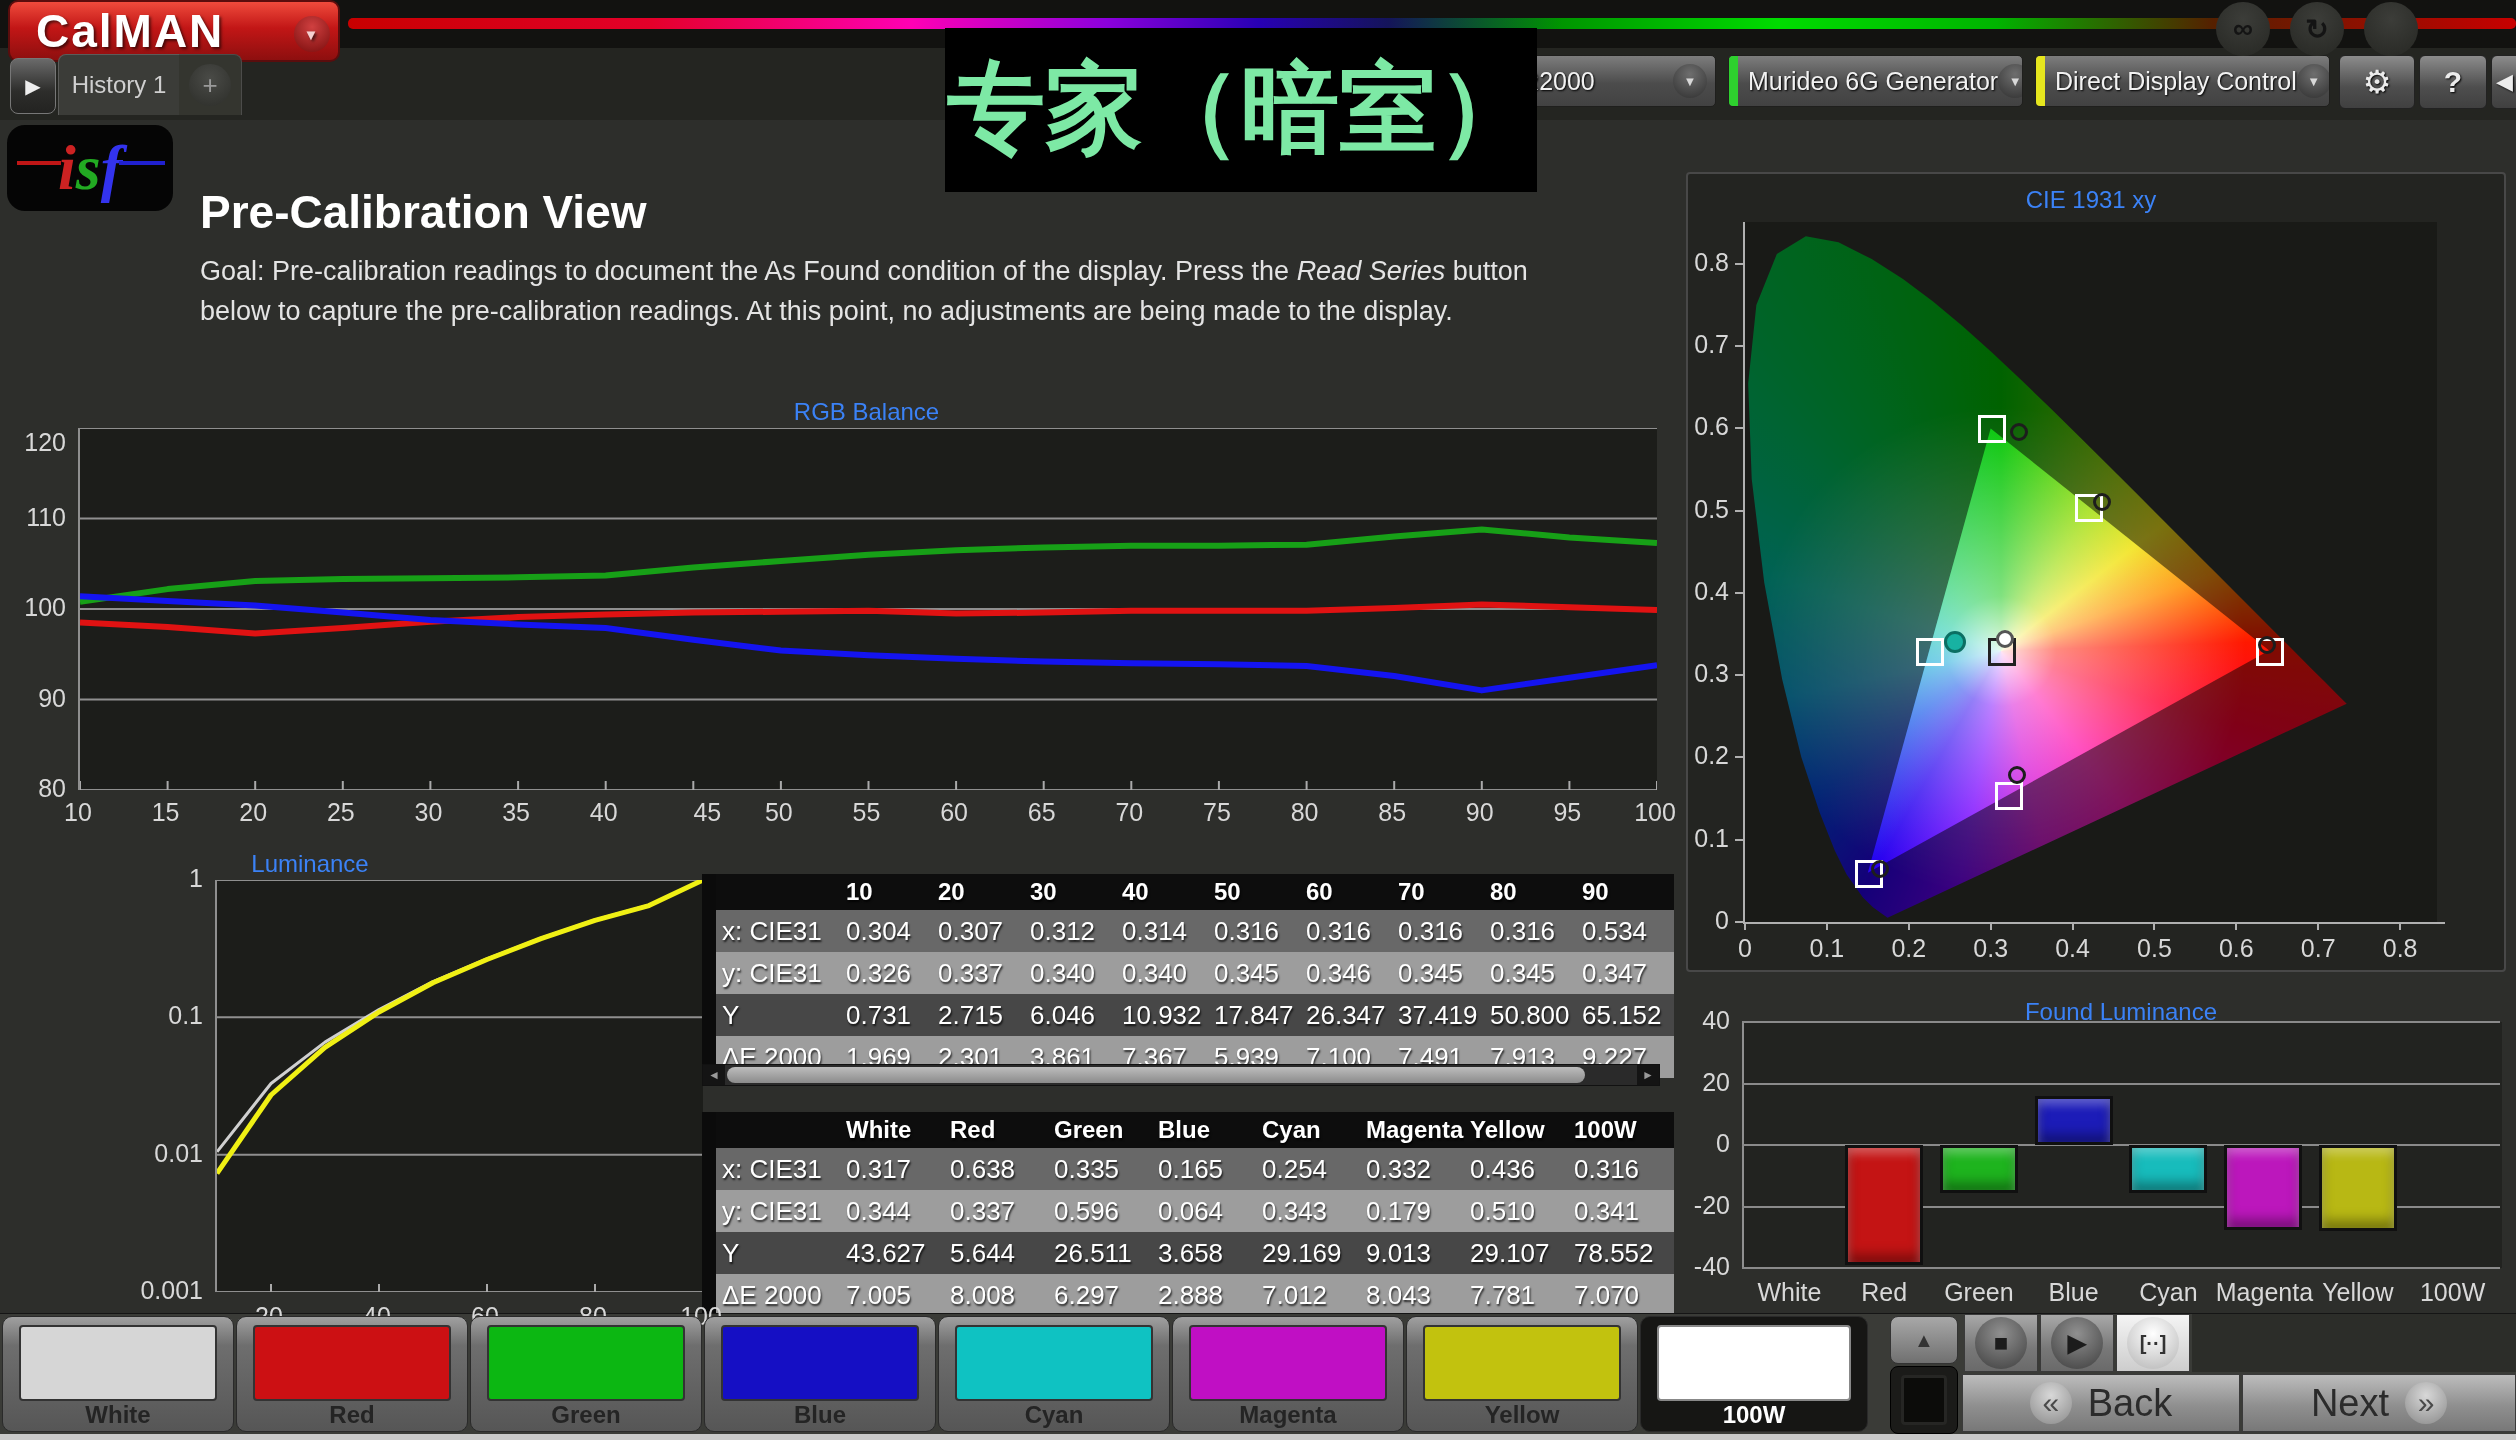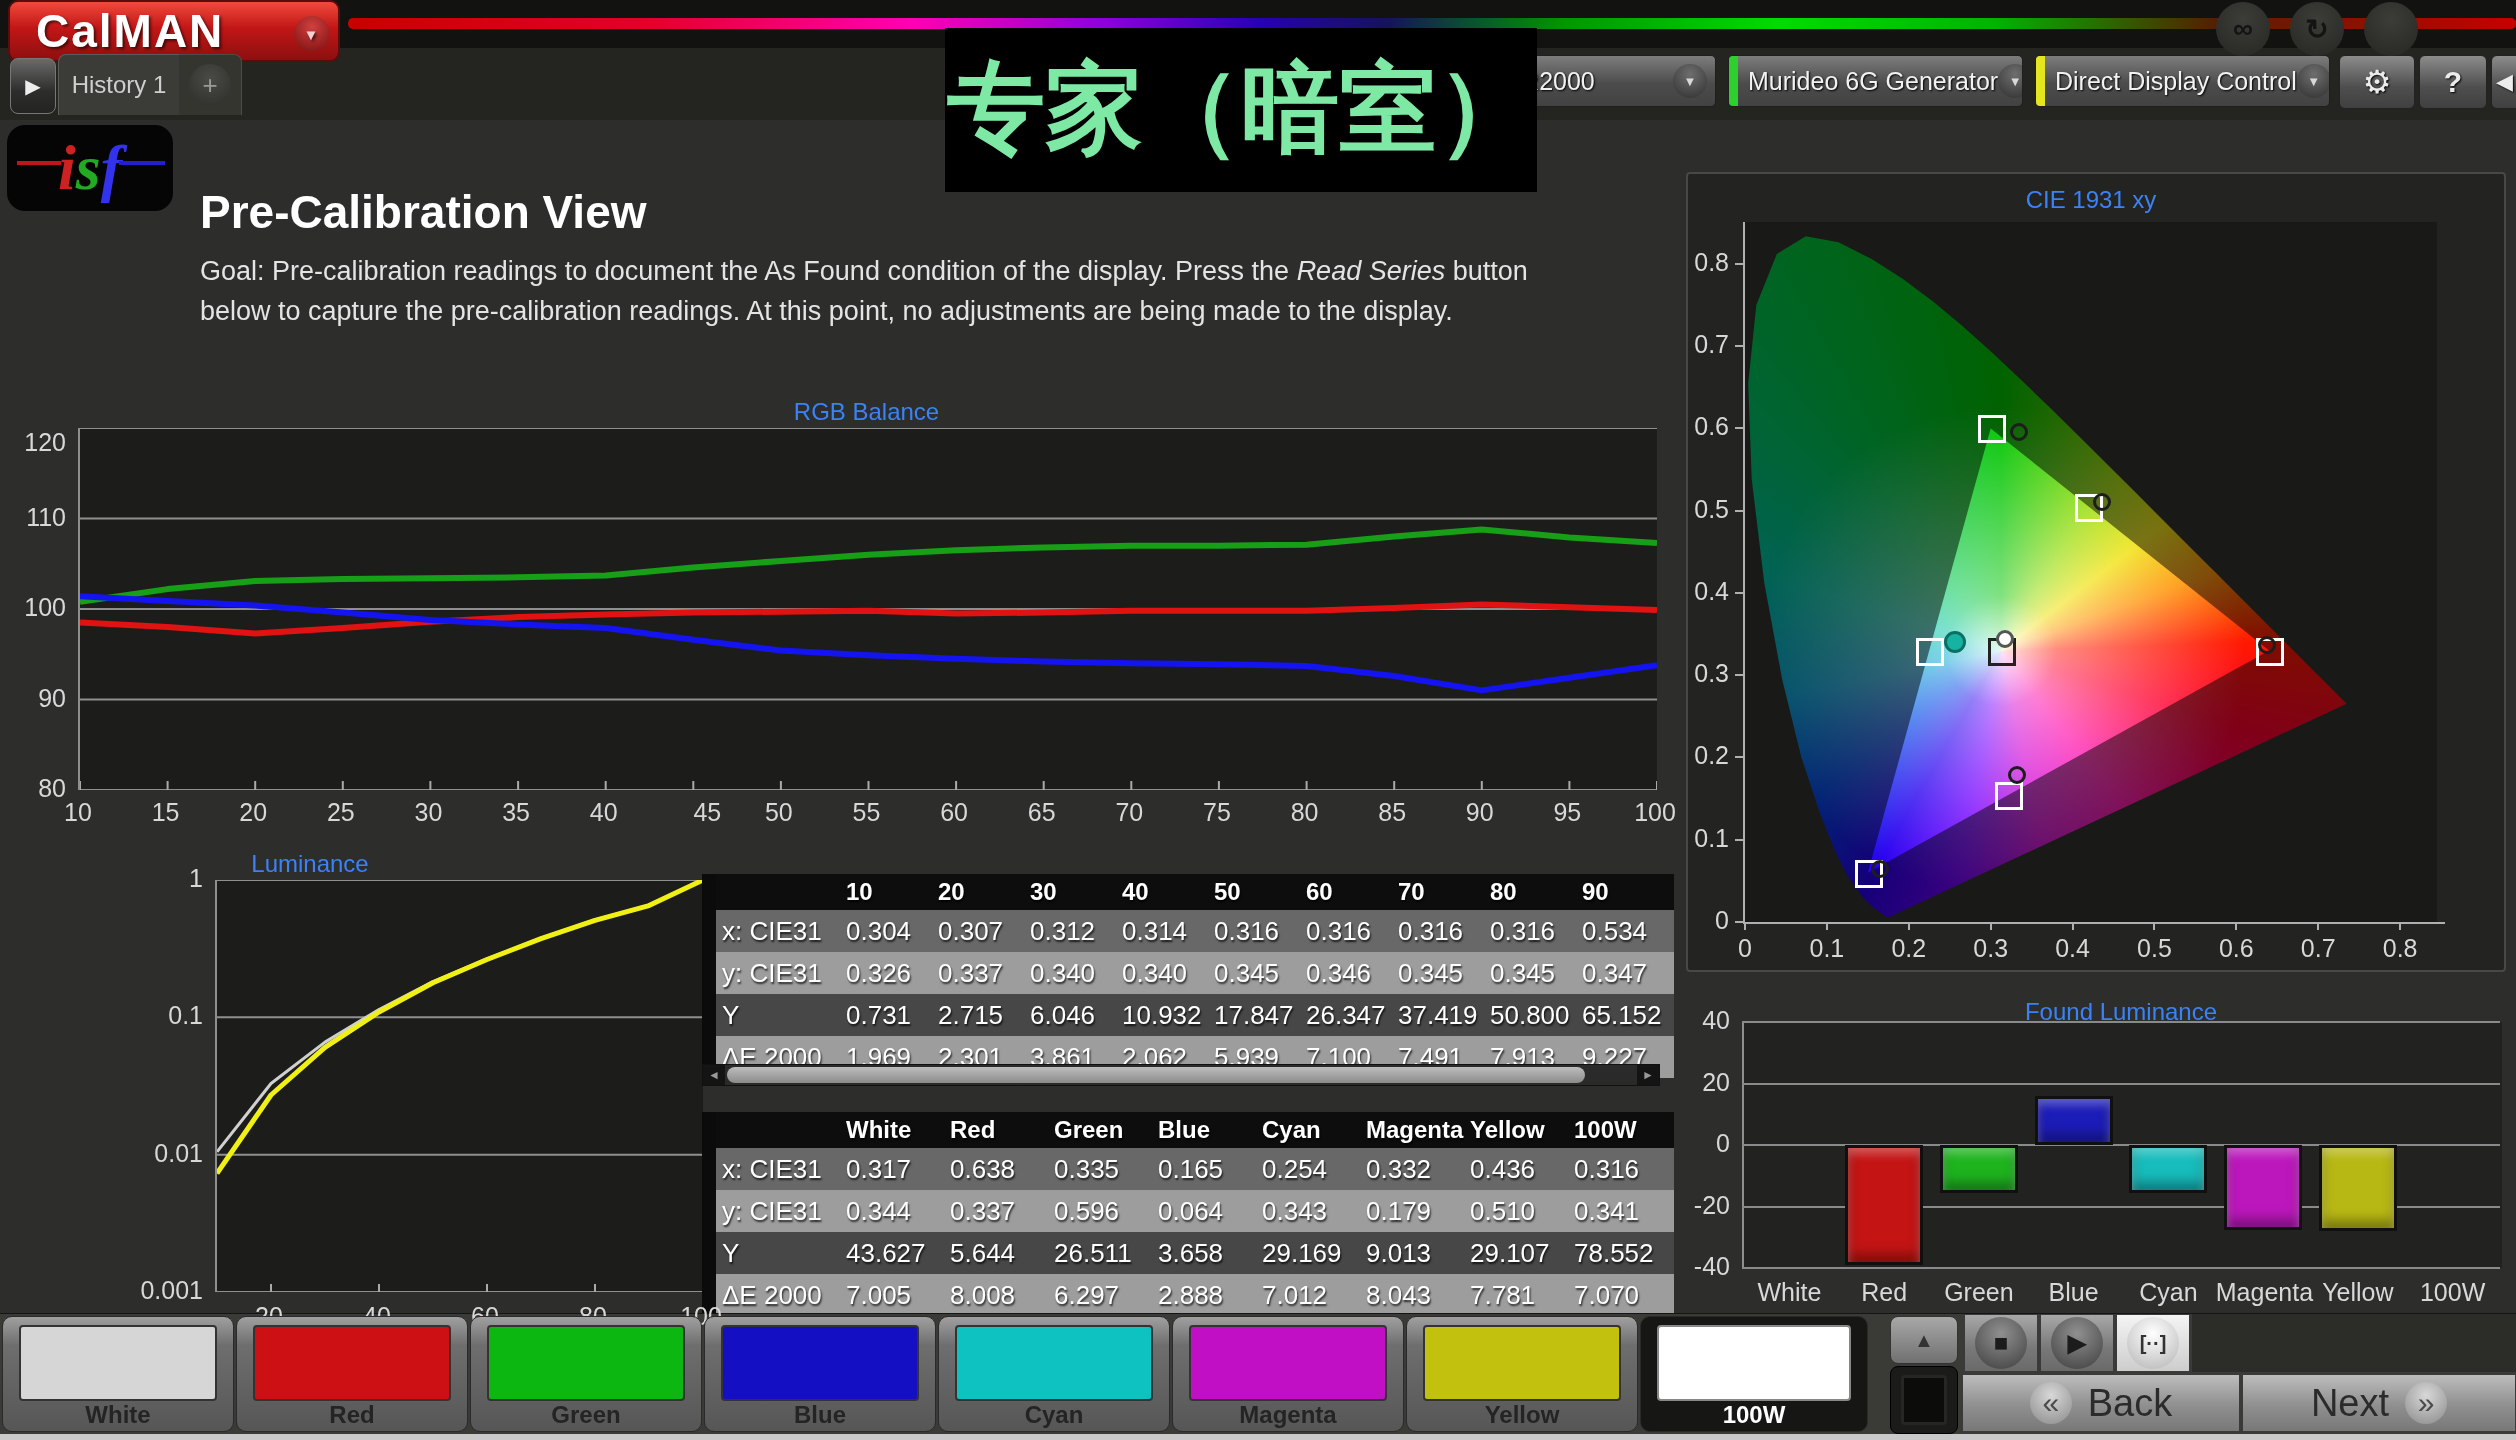--- a/index.html
+++ b/index.html
@@ -268,21 +268,21 @@
         <div class="tcell" style="width: 92px;">26.347</div>
         <div class="tcell" style="width: 92px;">37.419</div>
         <div class="tcell" style="width: 92px;">50.800</div>
         <div class="tcell" style="width: 94px;">65.152</div>
       </div>
       <div class="trow drow r3">
         <div class="tcell" style="width: 124px;">ΔE 2000</div>
         <div class="tcell" style="width: 92px;">1.969</div>
         <div class="tcell" style="width: 92px;">2.301</div>
         <div class="tcell" style="width: 92px;">3.861</div>
-        <div class="tcell" style="width: 92px;">2.062</div>
+        <div class="tcell" style="width: 92px;">7.367</div>
         <div class="tcell" style="width: 92px;">5.939</div>
         <div class="tcell" style="width: 92px;">7.100</div>
         <div class="tcell" style="width: 92px;">7.491</div>
         <div class="tcell" style="width: 92px;">7.913</div>
         <div class="tcell" style="width: 94px;">9.227</div>
       </div>
     </div>
   <div class="abs" id="t1-scroll">
     <div class="scr-arrow" style="left:0;">
         <span>◄</span>

